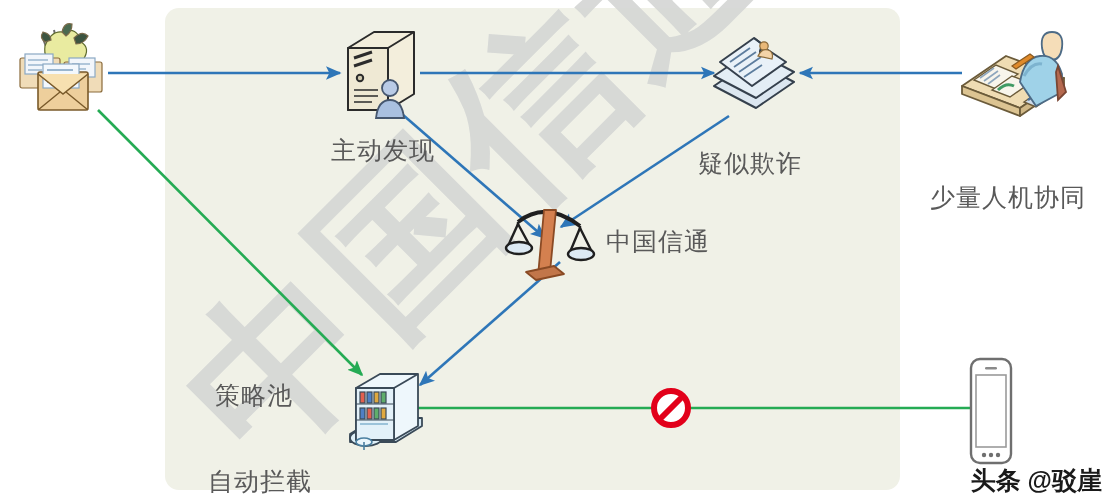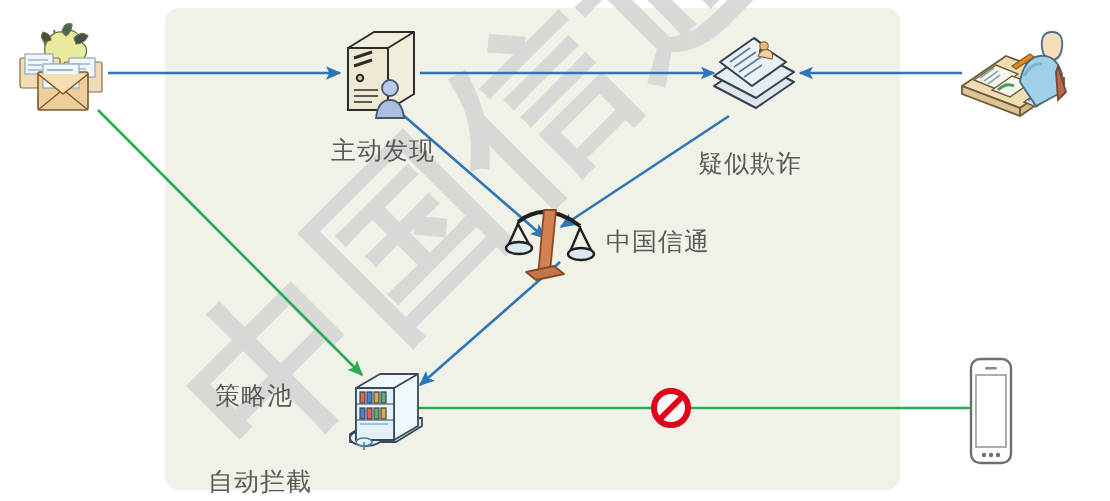--- a/index.html
+++ b/index.html
@@ -205,20 +205,22 @@
       <circle cx="26" cy="100" r="2.2" fill="#6f6f6f"></circle>
       <circle cx="33" cy="100" r="2.2" fill="#6f6f6f"></circle>
       <circle cx="40" cy="100" r="2.2" fill="#6f6f6f"></circle>
     </svg>
   </div>
 
   <div class="label" style="left:331px;top:135px;">主动发现</div>
 
   <div class="label" style="left:698px;top:148px;">疑似欺诈</div>
 
+  <div class="label" style="left:930px;top:182px;">少量人机协同</div>
 
   <div class="label" style="left:606px;top:226px;">中国信通</div>
 
   <div class="label l2" style="left:215px;top:380px;">策略池</div>
   <div class="label l2" style="left:208px;top:423px;margin-top:43px;">自动拦截</div>
 
+  <div class="credit">头条 @驳崖</div>
 
 </div>
 
 </body></html>

